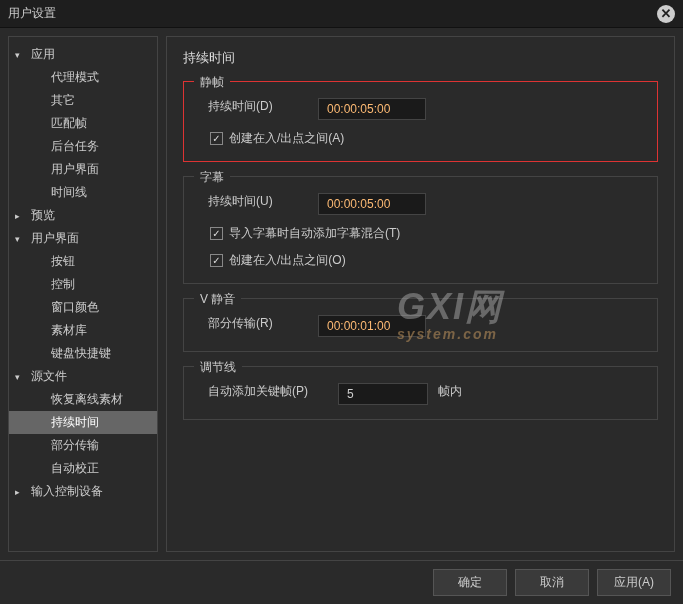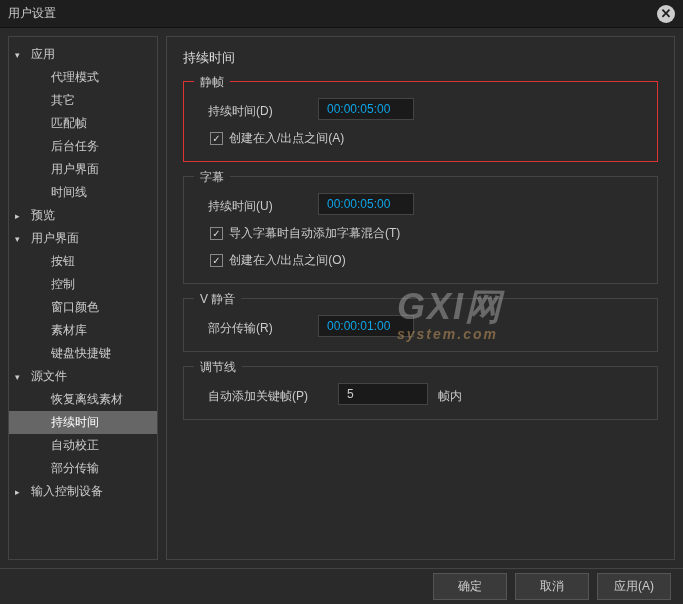--- a/index.html
+++ b/index.html
@@ -12,30 +12,30 @@
 .sidebar { width: 150px; background: #2a2a2a; border: 1px solid #444; overflow-y: auto; padding: 6px 0; }
 .tree-item { display: flex; align-items: center; padding: 3px 6px; cursor: pointer; color: #ccc; }
 .tree-item.child { padding-left: 42px; }
 .tree-item.active { background: #666; color: #fff; }
 .tree-arrow { width: 12px; display: inline-block; font-size: 9px; color: #ccc; margin-right: 4px; }
 .content { flex: 1; border: 1px solid #444; padding: 12px 16px; overflow-y: auto; position: relative; }
 .content-title { font-size: 13px; color: #ddd; margin-bottom: 14px; }
 .group { border: 1px solid #444; padding: 10px 24px 14px; margin-bottom: 14px; position: relative; }
 .group.highlighted { border: 1px solid #d33; }
 .group-label { position: absolute; top: -8px; left: 10px; background: #2a2a2a; padding: 0 6px; color: #ccc; font-size: 12px; }
-.row { display: flex; align-items: flex-end; margin-top: 10px; gap: 10px; }
+.row { display: flex; align-items: flex-start; margin-top: 10px; gap: 10px; }
 .row:first-of-type { margin-top: 6px; }
 .field-label { width: 100px; color: #ccc; }
 .field-label.wide { width: 120px; }
-.time-input { background: #1a1a1a; border: 1px solid #444; color: #0ea5e9; padding: 3px 8px; width: 96px; font-size: 12px; }
+.time-input { background: #1a1a1a; border: 1px solid #444; color: #fdba74; padding: 3px 8px; width: 108px; font-size: 12px; }
 .text-input { background: #1a1a1a; border: 1px solid #444; color: #ccc; padding: 3px 8px; width: 90px; font-size: 12px; }
 .checkbox-row { display: flex; align-items: center; margin-top: 10px; gap: 6px; padding-left: 2px; }
 .checkbox { width: 13px; height: 13px; border: 1px solid #888; background: #2a2a2a; display: flex; align-items: center; justify-content: center; cursor: pointer; font-size: 10px; color: #ddd; }
 .suffix { color: #ccc; }
-.footer { height: 36px; display: flex; justify-content: flex-end; align-items: center; padding: 0 12px; gap: 8px; border-top: 1px solid #444; }
+.footer { height: 44px; display: flex; justify-content: flex-end; align-items: center; padding: 0 12px; gap: 8px; border-top: 1px solid #444; }
 .btn { background: #3a3a3a; border: 1px solid #555; color: #ccc; padding: 4px 0; width: 74px; text-align: center; cursor: pointer; font-size: 12px; }
 .watermark { position: absolute; top: 246px; left: 230px; font-size: 36px; color: rgba(200,200,200,0.4); font-weight: bold; font-style: italic; pointer-events: none; letter-spacing: 2px; }
 .watermark .sub { font-size: 14px; color: rgba(180,140,90,0.6); display: block; margin-top: -6px; font-style: italic; }
 </style>
 </head>
 <body>
 
 <div class="dialog">
   <div class="titlebar">
     <span class="title">用户设置</span>
@@ -65,22 +65,22 @@
         <div class="tree-item child">控制</div>
         <div class="tree-item child">窗口颜色</div>
         <div class="tree-item child">素材库</div>
         <div class="tree-item child">键盘快捷键</div>
         <div class="tree-item">
           <span class="tree-arrow">▾</span>
           <span>源文件</span>
         </div>
         <div class="tree-item child">恢复离线素材</div>
         <div class="tree-item child active">持续时间</div>
+        <div class="tree-item child">部分传输</div>
         <div class="tree-item child">自动校正</div>
-        <div class="tree-item child">部分传输</div>
         <div class="tree-item">
           <span class="tree-arrow">▸</span>
           <span>输入控制设备</span>
         </div>
       </div>
     <div class="content">
       <div class="content-title">持续时间</div>
 
       <div class="group highlighted">
         <span class="group-label">静帧</span>

